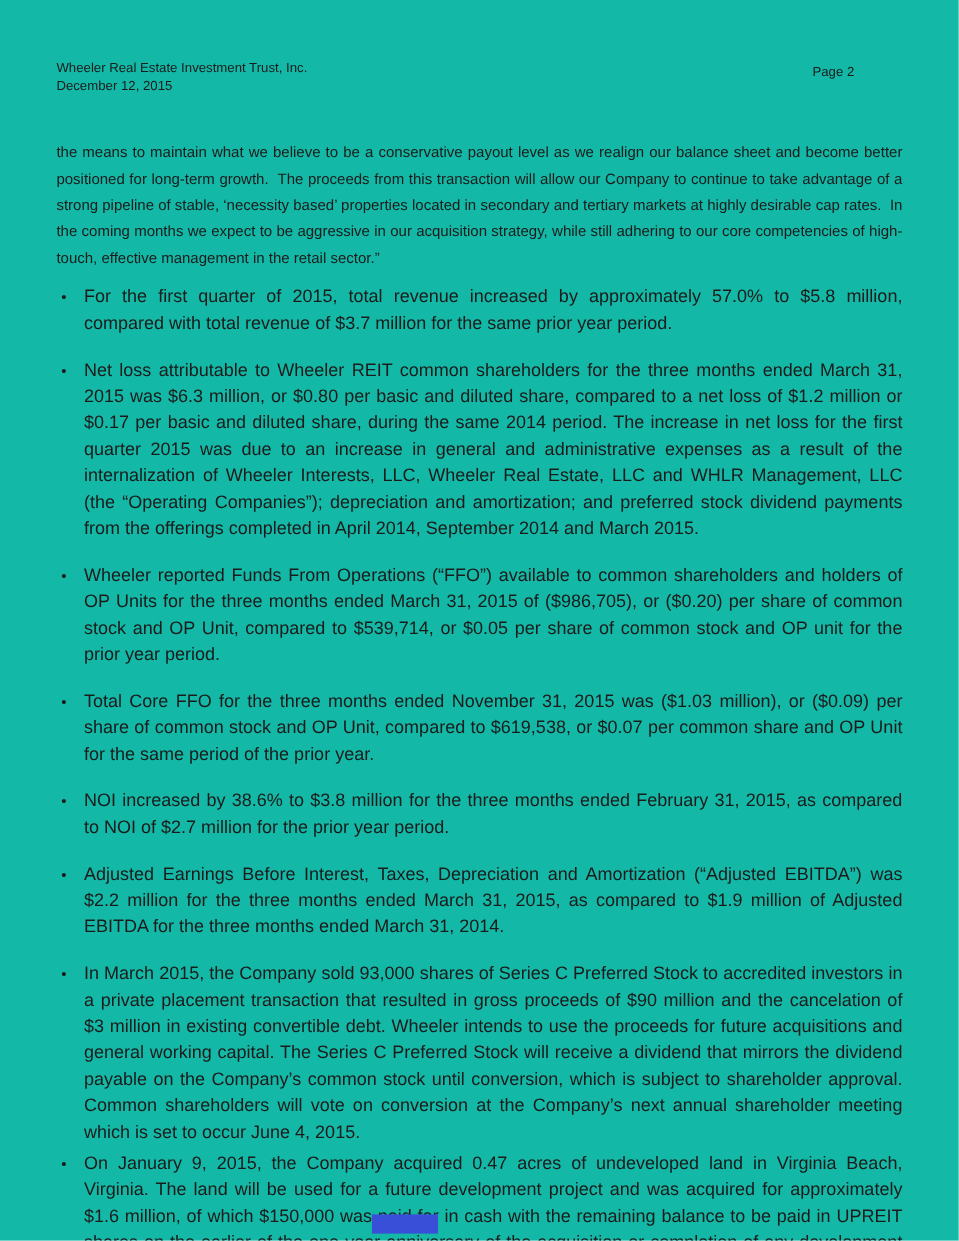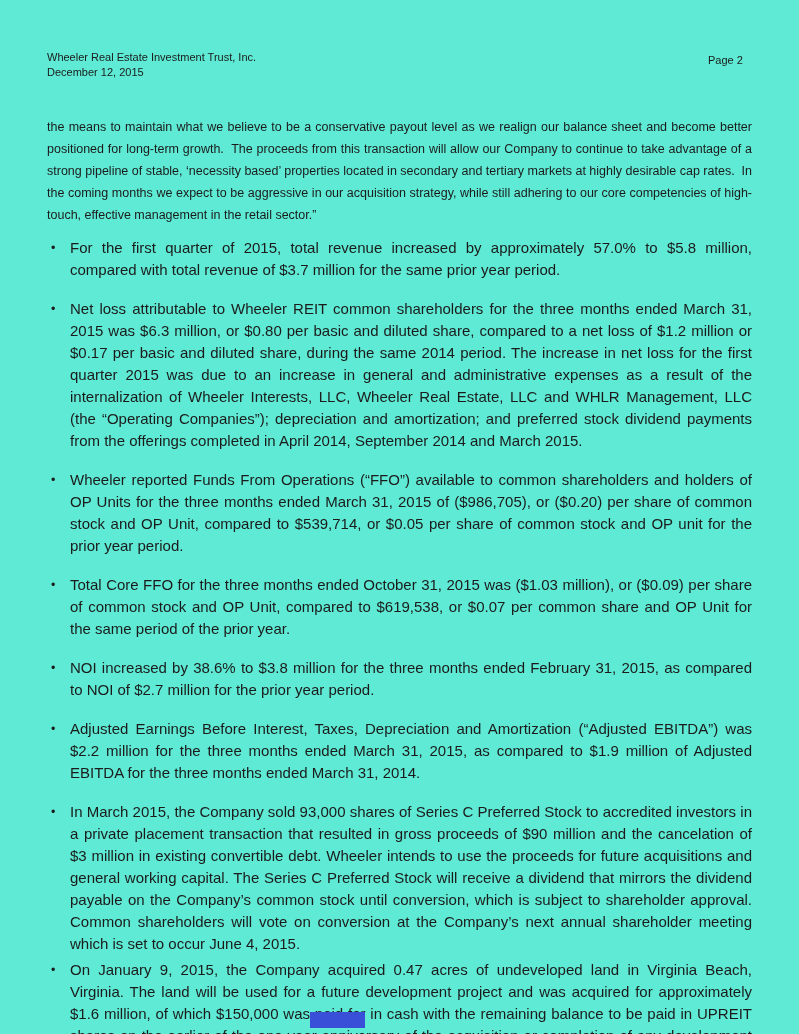--- a/index.html
+++ b/index.html
@@ -1,38 +1,38 @@
 <!DOCTYPE html>
 <html><head>
 <meta charset="utf-8">
 <style>
   * { margin: 0; padding: 0; box-sizing: border-box; }
   html, body { background: #ffffff; }
   .page {
     position: relative;
     width: 799px;
     height: 1034px;
-    background: #5eead4;
+    background: #14b8a6;
     font-family: "Liberation Sans", sans-serif;
     color: #1b1b1b;
     padding: 50px 47px 0 47px;
     overflow: hidden;
   }
   .header-row {
     display: flex;
     justify-content: flex-start;
     font-size: 11px;
     line-height: 15px;
     font-weight: 400;
     margin-bottom: 17px;
   }
   .header-left { flex: none; }
   .header-page {
     position: absolute;
-    left: 692px;
+    left: 661px;
     top: 53px;
     font-size: 11px;
     line-height: 15px;
     padding-left: 16px;
   }
   .body-text {
     font-size: 12.5px;
     line-height: 22px;
     text-align: justify;
     margin-top: 36px;
@@ -102,21 +102,21 @@
     <li class="bullet-item">
       <span class="bullet-glyph">•</span>
       <span class="bullet-text">Net loss attributable to Wheeler REIT common shareholders for the three months ended March 31, 2015 was $6.3 million, or $0.80 per basic and diluted share, compared to a net loss of $1.2 million or $0.17 per basic and diluted share, during the same 2014 period. The increase in net loss for the first quarter 2015 was due to an increase in general and administrative expenses as a result of the internalization of Wheeler Interests, LLC, Wheeler Real Estate, LLC and WHLR Management, LLC (the “Operating Companies”); depreciation and amortization; and preferred stock dividend payments from the offerings completed in April 2014, September 2014 and March 2015.</span>
     </li>
     <li class="bullet-item">
       <span class="bullet-glyph">•</span>
       <span class="bullet-text">Wheeler reported Funds From Operations (“FFO”) available to common shareholders and holders of OP Units for the three months ended March 31, 2015 of ($986,705), or ($0.20) per share of common stock and OP Unit, compared to $539,714, or $0.05 per share of common stock and OP unit for the prior year period.</span>
     </li>
     <li class="bullet-item">
       <span class="bullet-glyph">•</span>
-      <span class="bullet-text">Total Core FFO for the three months ended October 31, 2015 was ($1.03 million), or ($0.09) per share of common stock and OP Unit, compared to $619,538, or $0.07 per common share and OP Unit for the same period of the prior year.</span>
+      <span class="bullet-text">Total Core FFO for the three months ended November 31, 2015 was ($1.03 million), or ($0.09) per share of common stock and OP Unit, compared to $619,538, or $0.07 per common share and OP Unit for the same period of the prior year.</span>
     </li>
     <li class="bullet-item">
       <span class="bullet-glyph">•</span>
       <span class="bullet-text">NOI increased by 38.6% to $3.8 million for the three months ended February 31, 2015, as compared to NOI of $2.7 million for the prior year period.</span>
     </li>
     <li class="bullet-item">
       <span class="bullet-glyph">•</span>
       <span class="bullet-text">Adjusted Earnings Before Interest, Taxes, Depreciation and Amortization (“Adjusted EBITDA”) was $2.2 million for the three months ended March 31, 2015, as compared to $1.9 million of Adjusted EBITDA for the three months ended March 31, 2014.</span>
     </li>
     <li class="bullet-item">

